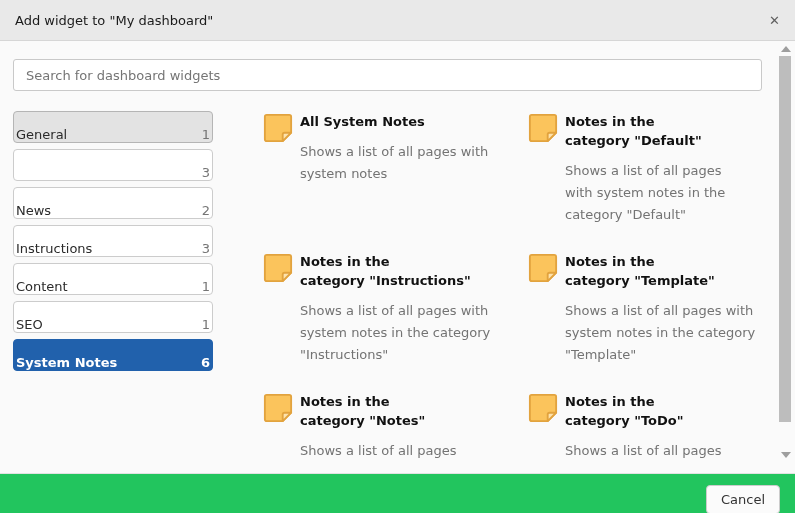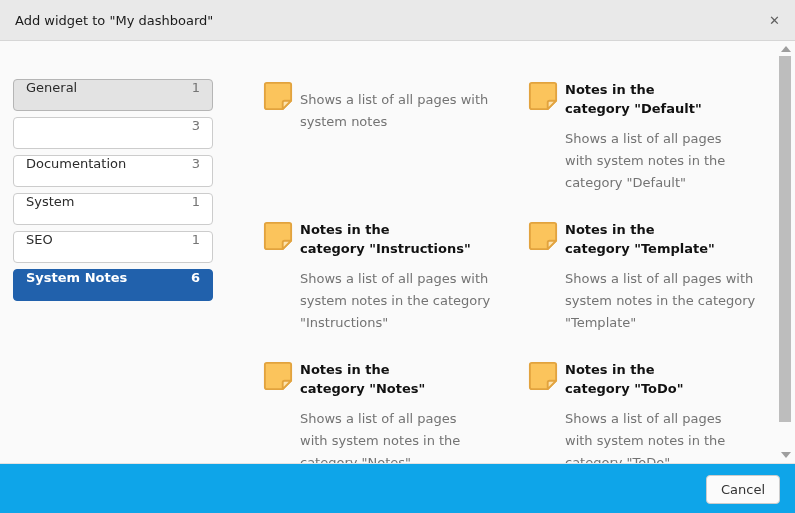--- a/index.html
+++ b/index.html
@@ -20,21 +20,21 @@
   .search-input { width:749px; height:32px; background:#fff; border:1px solid #c9c9c9;
                   border-radius:3px; font-size:13px; color:#333; padding:0 12px;
                   font-family:inherit; outline:none; }
   .search-input::placeholder { color:#757575; opacity:1; }
 
   .content { display:flex; margin-top:20px; }
 
   
   .sidebar { width:200px; flex:none; }
   .cat { height:32px; background:#fff; border:1px solid #cccccc; border-radius:4px;
-         display:flex; align-items:flex-start; padding:0 12px; margin-bottom:6px;
+         display:flex; align-items:flex-end; padding:0 2px; margin-bottom:6px;
          font-size:13px; color:#2b2b2b; cursor:pointer; }
   .cat .count { margin-left:auto; color:#757575; }
   .cat--hover { background:#e3e3e3; border-color:#b5b5b5; }
   .cat--selected { background:#2161ac; border-color:#2161ac; color:#fff; font-weight:bold; }
   .cat--selected .count { color:#fff; }
 
   
   .widgets { margin-left:50px; display:grid; grid-template-columns:265px 245px;
              align-content:start; }
   .widget { display:flex; align-items:flex-start; margin-bottom:25px; cursor:pointer; }
@@ -50,74 +50,80 @@
   .sb-arrow-up { position:absolute; top:4px; left:2px; width:0; height:0;
                  border-left:5px solid transparent; border-right:5px solid transparent;
                  border-bottom:6px solid #9e9e9e; cursor:pointer; }
   .sb-thumb { position:absolute; top:14px; left:0; width:12px; height:366px;
               background:#bdbdbd; cursor:pointer; }
   .sb-arrow-down { position:absolute; top:410px; left:2px; width:0; height:0;
                  border-left:5px solid transparent; border-right:5px solid transparent;
                  border-top:6px solid #9e9e9e; cursor:pointer; }
 
   
-  .modal-footer { position:absolute; left:0; bottom:0; width:795px; height:50px;
-                  background:#0ea5e9; border-top:1px solid #e2e2e2; }
+  .modal-footer { position:absolute; left:0; bottom:0; width:795px; height:40px;
+                  background:#22c55e; border-top:1px solid #e2e2e2; }
   .cancel-btn { position:absolute; right:15px; top:11px; padding:6px 14px;
                 background:#fbfbfb; border:1px solid #cccccc; border-radius:4px;
                 font-size:13px; color:#333; font-family:inherit; cursor:pointer; }
 </style>
 </head>
 <body>
 
 <div class="modal">
 
   <div class="modal-header">
     <span class="modal-title">Add widget to "My dashboard"</span>
     <span class="modal-close">✕</span>
   </div>
 
   <div class="modal-body">
+    <input class="search-input" type="text" placeholder="Search for dashboard widgets" style="">
 
     <div class="content">
 
       <div class="sidebar">
         <div class="cat cat--hover">
           <span>General</span>
           <span class="count">1</span>
         </div>
         <div class="cat">
           <span class="count">3</span>
         </div>
         <div class="cat">
-          <span>Documentation</span>
+          <span>News</span>
+          <span class="count">2</span>
+        </div>
+        <div class="cat">
+          <span>Instructions</span>
           <span class="count">3</span>
         </div>
         <div class="cat">
-          <span>System</span>
+          <span>Content</span>
           <span class="count">1</span>
         </div>
         <div class="cat">
           <span>SEO</span>
           <span class="count">1</span>
         </div>
         <div class="cat cat--selected">
           <span>System Notes</span>
           <span class="count">6</span>
         </div>
       </div>
 
       <div class="widgets">
 
         <div class="widget">
           <svg class="note-icon" viewBox="0 0 32 32">
             <path d="M4 2 h24 a2 2 0 0 1 2 2 v17 l-9 9 H4 a2 2 0 0 1 -2 -2 V4 a2 2 0 0 1 2 -2 z" fill="#fbc45c" stroke="#e2a33e" stroke-width="2"></path>
             <path d="M21 30 v-7 a2 2 0 0 1 2 -2 h7 z" fill="#fde3ae" stroke="#e2a33e" stroke-width="2" stroke-linejoin="round"></path>
           </svg>
           <div class="widget-text">
+            <div class="widget-title">All System Notes</div>
             <div class="widget-desc">Shows a list of all pages with
 system notes</div>
           </div>
         </div>
 
         <div class="widget">
           <svg class="note-icon" viewBox="0 0 32 32">
             <path d="M4 2 h24 a2 2 0 0 1 2 2 v17 l-9 9 H4 a2 2 0 0 1 -2 -2 V4 a2 2 0 0 1 2 -2 z" fill="#fbc45c" stroke="#e2a33e" stroke-width="2"></path>
             <path d="M21 30 v-7 a2 2 0 0 1 2 -2 h7 z" fill="#fde3ae" stroke="#e2a33e" stroke-width="2" stroke-linejoin="round"></path>
           </svg>

